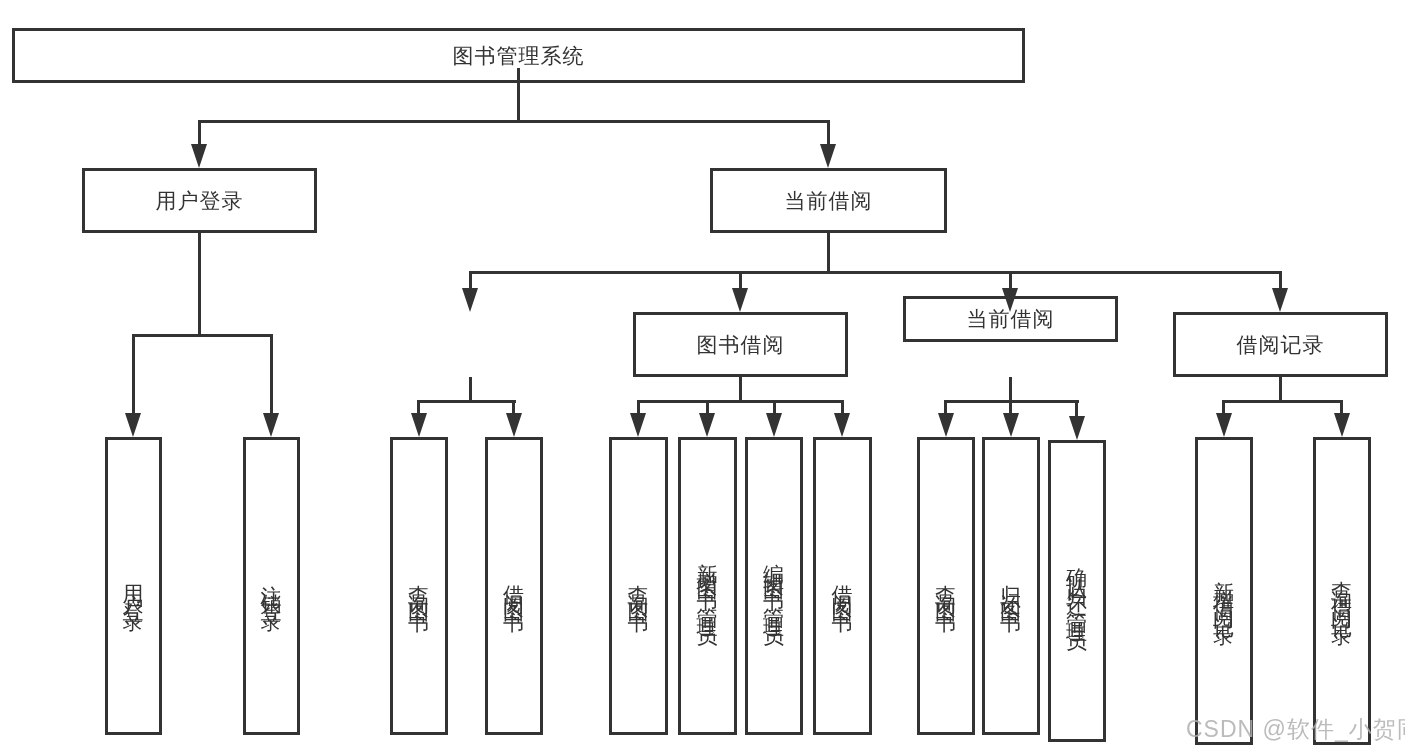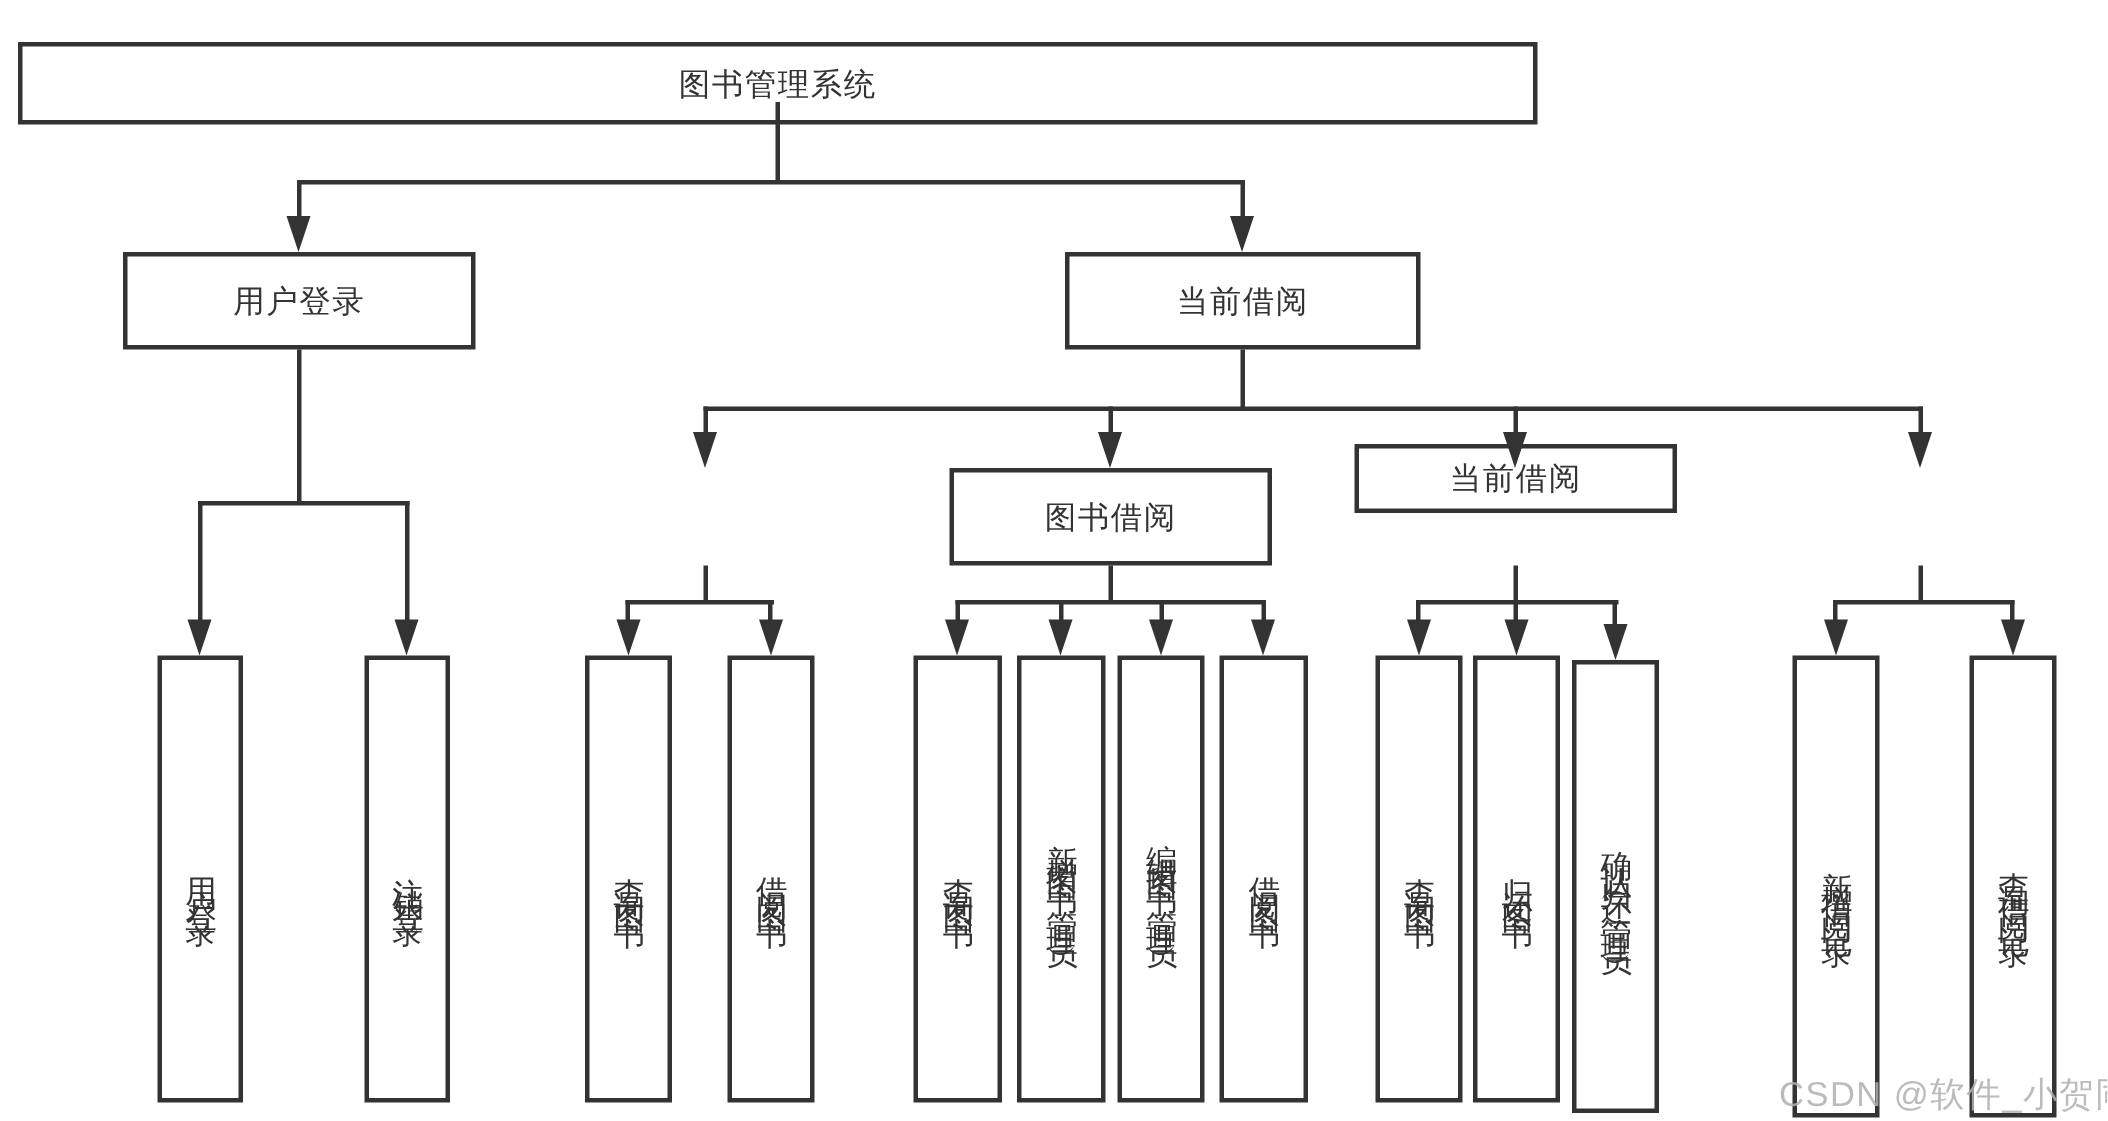--- a/index.html
+++ b/index.html
@@ -35,20 +35,21 @@
 
 <div class="stage">
 
   <div class="box" style="left:12px;top:28px;width:1013px;height:55px">图书管理系统</div>
 
   <div class="box" style="left:82px;top:168px;width:235px;height:65px">用户登录</div>
   <div class="box" style="left:710px;top:168px;width:237px;height:65px">当前借阅</div>
 
   <div class="box" style="left:633px;top:312px;width:215px;height:65px">图书借阅</div>
   <div class="box" style="left:903px;top:296px;width:215px;height:46px">当前借阅</div>
+  <div class="box" style="left:1173px;top:312px;width:215px;height:65px">借阅记录</div>
 
   <div class="box vbox" style="left:105px;top:437px;width:57px;height:298px">
     <span class="vtext">用户登录</span>
     </div>
   <div class="box vbox" style="left:243px;top:437px;width:57px;height:298px">
     <span class="vtext">注销登录</span>
     </div>
 
   <div class="box vbox" style="left:390px;top:437px;width:58px;height:298px">
     <span class="vtext">查询图书</span>

